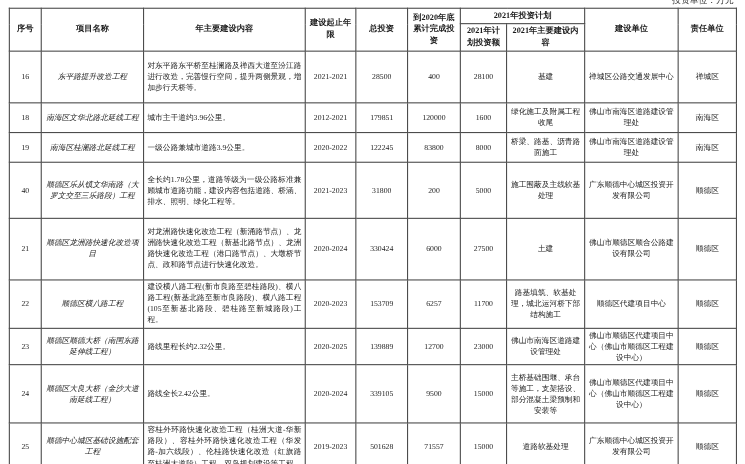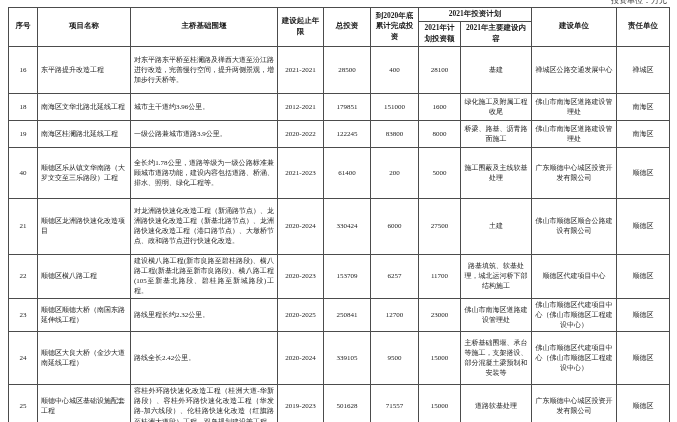--- a/index.html
+++ b/index.html
@@ -45,21 +45,21 @@
     word-break:break-all;
     overflow:hidden;
   }
   th{
     font-weight:bold;
     font-size:7.5px;
     padding:1px 2px;
   }
   tr.h1{height:14px;}
   tr.h2{height:22px;}
-  td.left{text-align:left;}
+  td.left{text-align:center;font-style:italic;}
   td.just{text-align:justify;text-align-last:left;}
 </style>
 </head>
 <body>
 
 <div id="page">
   <div id="unit-note">投资单位：万元</div>
 
   <table>
     <colgroup>
@@ -71,21 +71,21 @@
       <col class="c-done">
         <col class="c-amt">
         <col class="c-pcontent">
         <col class="c-builder">
         <col class="c-resp">
     </colgroup>
     <tbody>
         <tr class="h1">
       <th rowspan="2">序号</th>
       <th rowspan="2">项目名称</th>
-      <th rowspan="2">主桥基础围堰</th>
+      <th rowspan="2">年主要建设内容</th>
       <th rowspan="2">建设起止年限</th>
       <th rowspan="2">总投资</th>
       <th rowspan="2">到2020年底累计完成投资</th>
       <th colspan="2">2021年投资计划</th>
       <th rowspan="2">建设单位</th>
       <th rowspan="2">责任单位</th>
     </tr>
     <tr class="h2">
       <th>2021年计划投资额</th>
       <th>2021年主要建设内容</th>
@@ -102,21 +102,21 @@
       <td>基建</td>
       <td>禅城区公路交通发展中心</td>
       <td>禅城区</td>
     </tr>
     <tr style="height:27px;">
       <td>18</td>
       <td class="left">南海区文华北路北延线工程</td>
       <td class="just">城市主干道约3.96公里。</td>
       <td>2012-2021</td>
       <td>179851</td>
-      <td>151000</td>
+      <td>120000</td>
       <td>1600</td>
       <td>绿化施工及附属工程收尾</td>
       <td>佛山市南海区道路建设管理处</td>
       <td>南海区</td>
     </tr>
     <tr style="height:27px;">
       <td>19</td>
       <td class="left">南海区桂澜路北延线工程</td>
       <td class="just">一级公路兼城市道路3.9公里。</td>
       <td>2020-2022</td>
@@ -125,21 +125,21 @@
       <td>8000</td>
       <td>桥梁、路基、沥青路面施工</td>
       <td>佛山市南海区道路建设管理处</td>
       <td>南海区</td>
     </tr>
     <tr style="height:51px;">
       <td>40</td>
       <td class="left">顺德区乐从镇文华南路（大罗文交至三乐路段）工程</td>
       <td class="just">全长约1.78公里，道路等级为一级公路标准兼顾城市道路功能，建设内容包括道路、桥涵、排水、照明、绿化工程等。</td>
       <td>2021-2023</td>
-      <td>61400</td>
+      <td>31800</td>
       <td>200</td>
       <td>5000</td>
       <td>施工围蔽及主线软基处理</td>
       <td>广东顺德中心城区投资开发有限公司</td>
       <td>顺德区</td>
     </tr>
     <tr style="height:56px;">
       <td>21</td>
       <td class="left">顺德区龙洲路快速化改造项目</td>
       <td class="just">对龙洲路快速化改造工程（新涌路节点）、龙洲路快速化改造工程（新基北路节点）、龙洲路快速化改造工程（港口路节点）、大墩桥节点、政和路节点进行快速化改造。</td>
@@ -161,21 +161,21 @@
       <td>11700</td>
       <td>路基填筑、软基处理，城北运河桥下部结构施工</td>
       <td>顺德区代建项目中心</td>
       <td>顺德区</td>
     </tr>
     <tr style="height:32px;">
       <td>23</td>
       <td class="left">顺德区顺德大桥（南国东路延伸线工程）</td>
       <td class="just">路线里程长约2.32公里。</td>
       <td>2020-2025</td>
-      <td>250841</td>
+      <td>139889</td>
       <td>12700</td>
       <td>23000</td>
       <td>佛山市南海区道路建设管理处</td>
       <td>佛山市顺德区代建项目中心（佛山市顺德区工程建设中心）</td>
       <td>顺德区</td>
     </tr>
     <tr style="height:53px;">
       <td>24</td>
       <td class="left">顺德区大良大桥（金沙大道南延线工程）</td>
       <td class="just">路线全长2.42公里。</td>

